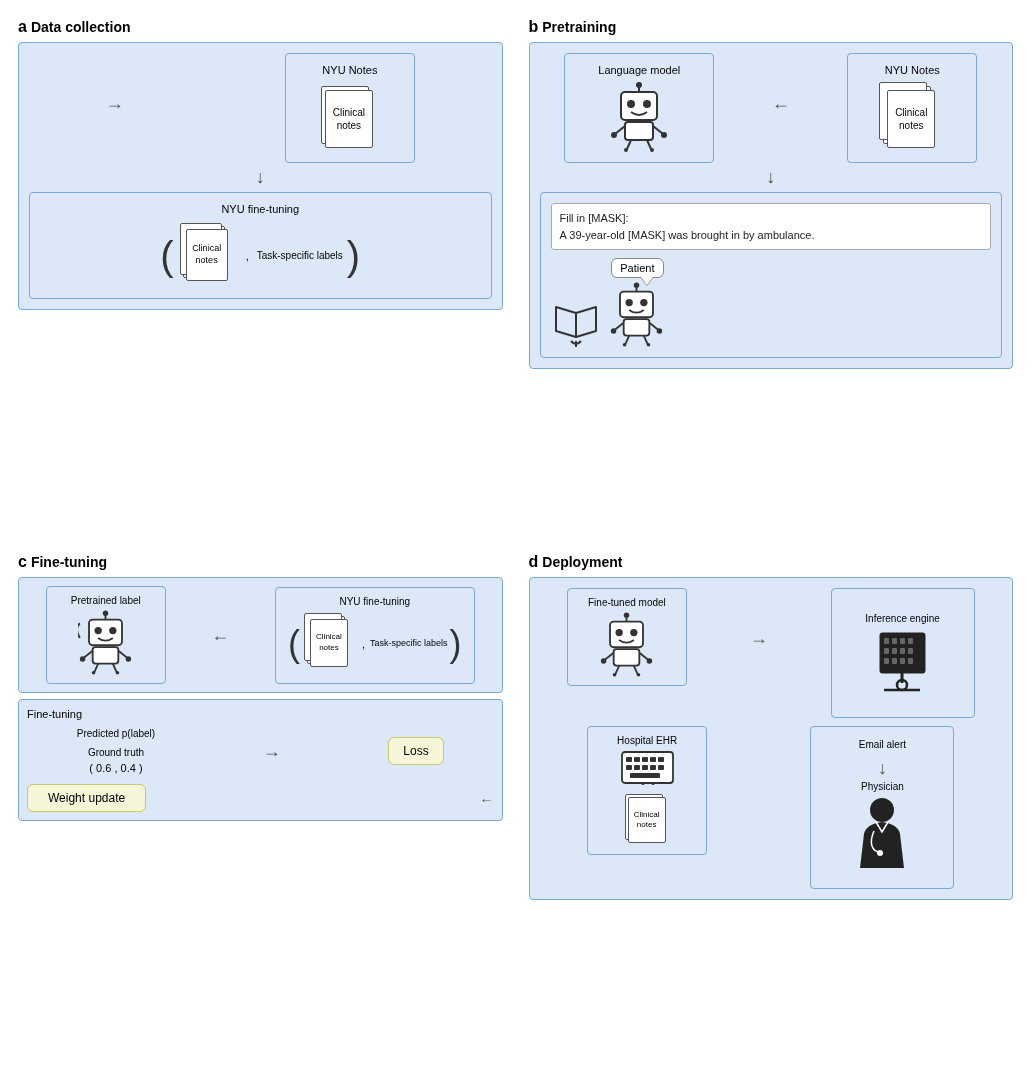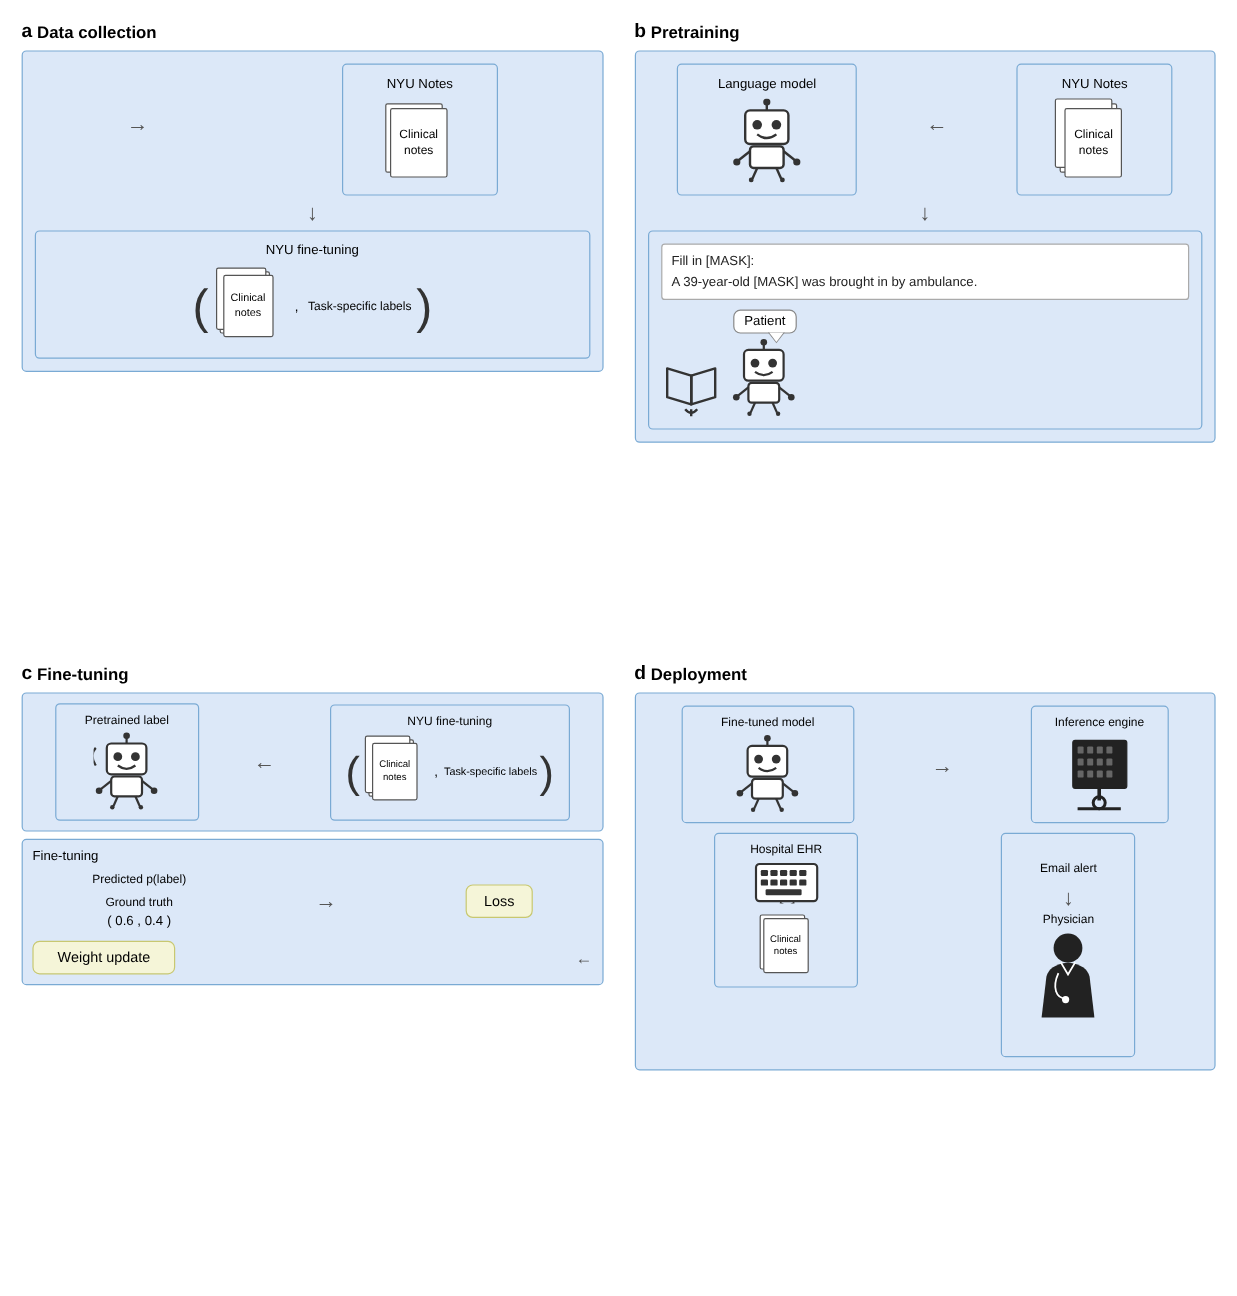--- a/index.html
+++ b/index.html
@@ -386,21 +386,21 @@
   <div class="quadrant quadrant-d">
     <div class="section-label">
       <span class="letter">d</span>
       <span>Deployment</span>
     </div>
 
     <div class="section-border" style="padding: 10px;">
 
       <div class="flex-row" style="justify-content: space-around; align-items: flex-start; margin-bottom: 8px;">
 
-        <div class="blue-box flex-col" style="width: 144px; padding: 8px;">
+        <div class="blue-box flex-col" style="width: 120px; padding: 8px;">
           <div style="font-size:10px; text-align:center; margin-bottom:4px;">Fine-tuned model</div>
           <svg width="55" height="65" viewBox="0 0 60 70">
             <rect x="12" y="10" width="36" height="28" rx="4" fill="white" stroke="#333" stroke-width="2"></rect>
             <line x1="30" y1="10" x2="30" y2="4" stroke="#333" stroke-width="2"></line>
             <circle cx="30" cy="3" r="3" fill="#333"></circle>
             <circle cx="22" cy="22" r="4" fill="#333"></circle>
             <circle cx="38" cy="22" r="4" fill="#333"></circle>
             <path d="M22 30 Q30 36 38 30" fill="none" stroke="#333" stroke-width="2"></path>
             <rect x="16" y="40" width="28" height="18" rx="3" fill="white" stroke="#333" stroke-width="2"></rect>
             <line x1="16" y1="44" x2="6" y2="52" stroke="#333" stroke-width="2"></line>
@@ -409,21 +409,21 @@
             <circle cx="55" cy="53" r="3" fill="#333"></circle>
             <line x1="22" y1="58" x2="18" y2="67" stroke="#333" stroke-width="2"></line>
             <circle cx="17" cy="68" r="2" fill="#333"></circle>
             <line x1="38" y1="58" x2="42" y2="67" stroke="#333" stroke-width="2"></line>
             <circle cx="43" cy="68" r="2" fill="#333"></circle>
           </svg>
         </div>
 
         <div class="arrow-right" style="margin-top:40px;">→</div>
 
-        <div class="blue-box flex-col" style="width: 115px; padding: 8px;">
+        <div class="blue-box flex-col" style="width: 144px; padding: 24px;">
           <div style="font-size:10px; text-align:center; margin-bottom:4px;">Inference engine</div>
 
           <svg width="65" height="65" viewBox="0 0 65 65">
 
             <rect x="10" y="5" width="45" height="40" rx="2" fill="#222" stroke="#222"></rect>
 
             <rect x="14" y="10" width="5" height="6" rx="1" fill="#666"></rect>
             <rect x="22" y="10" width="5" height="6" rx="1" fill="#666"></rect>
             <rect x="30" y="10" width="5" height="6" rx="1" fill="#666"></rect>
             <rect x="38" y="10" width="5" height="6" rx="1" fill="#666"></rect>
@@ -468,21 +468,21 @@
 
           <div style="position:relative; width:55px; height:55px; margin-top: 6px;">
             <div style="position:absolute; top:6px; left:8px; width:38px; height:46px; background:white; border:1.5px solid #555; border-radius:2px; z-index:1;"></div>
             <div style="position:absolute; top:3px; left:5px; width:38px; height:46px; background:white; border:1.5px solid #555; border-radius:2px;"></div>
             <div style="position:absolute; top:6px; left:8px; width:38px; height:46px; z-index:2; display:flex; align-items:center; justify-content:center;">
               <span style="font-size:8px; text-align:center; line-height:1.3;">Clinical notes</span>
             </div>
           </div>
         </div>
 
-        <div class="blue-box flex-col" style="width: 112px; padding: 24px; justify-content: flex-start;">
+        <div class="blue-box flex-col" style="width: 144px; padding: 12px; justify-content: flex-start;">
           <div style="font-size:10px; text-align:center; margin-bottom:6px;">Email alert</div>
 
           <div class="arrow-down-container" style="margin: 2px 0;">↓</div>
           <div style="font-size:10px; text-align:center; margin-bottom:4px;">Physician</div>
 
           <svg width="60" height="80" viewBox="0 0 60 80">
 
             <circle cx="30" cy="14" r="12" fill="#222"></circle>
 
             <path d="M12 38 Q14 28 30 26 Q46 28 48 38 L52 72 L8 72 Z" fill="#222"></path>

